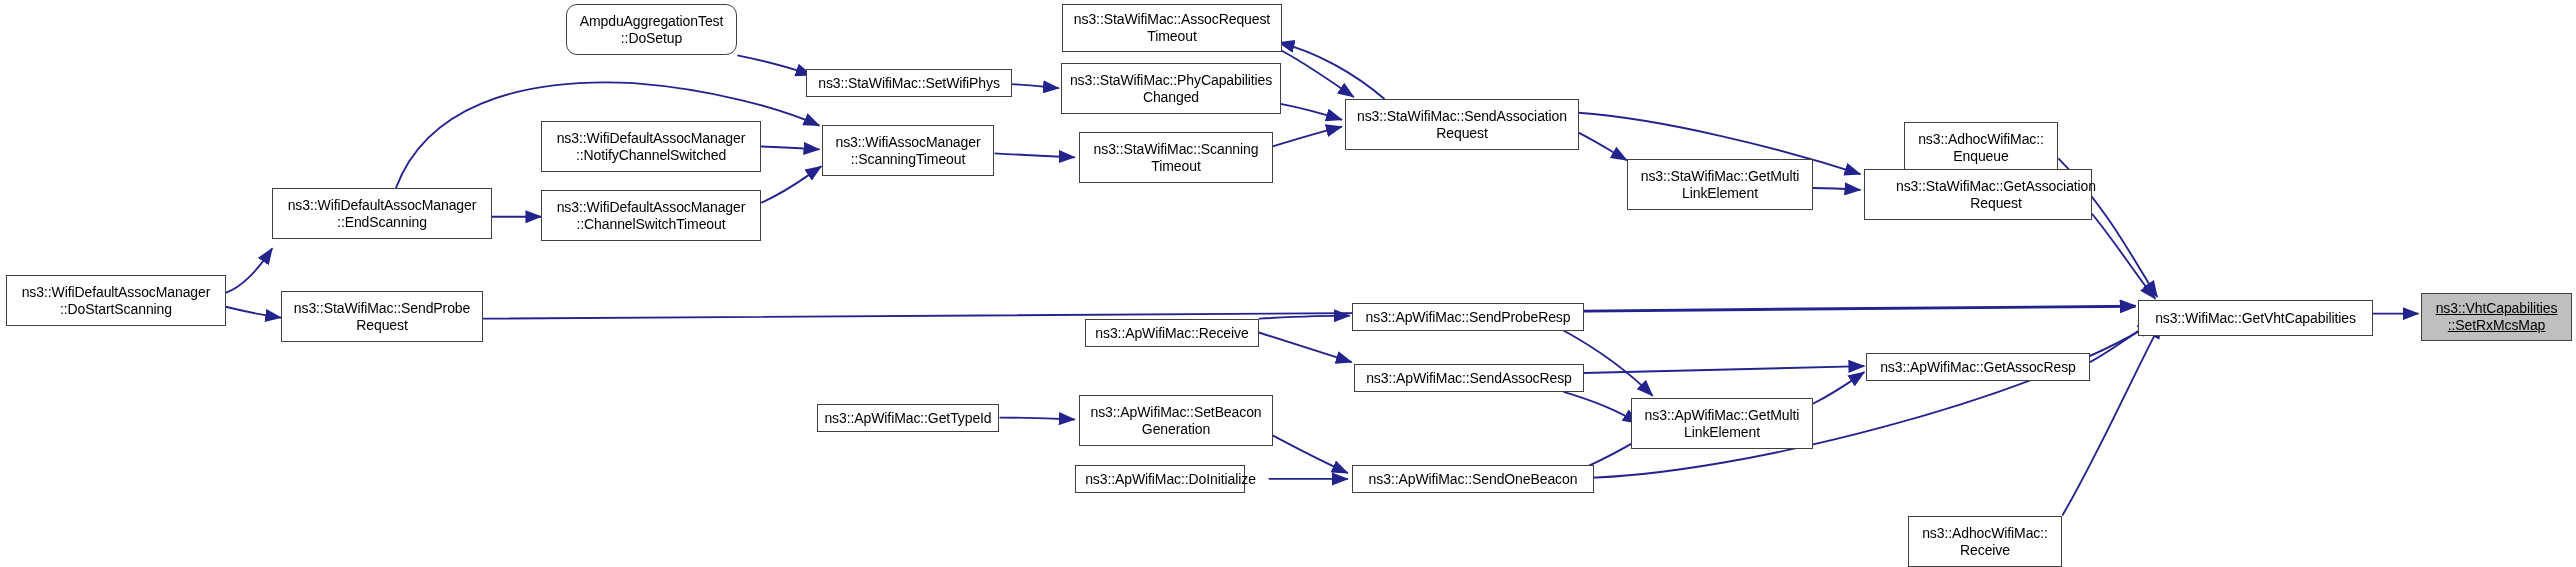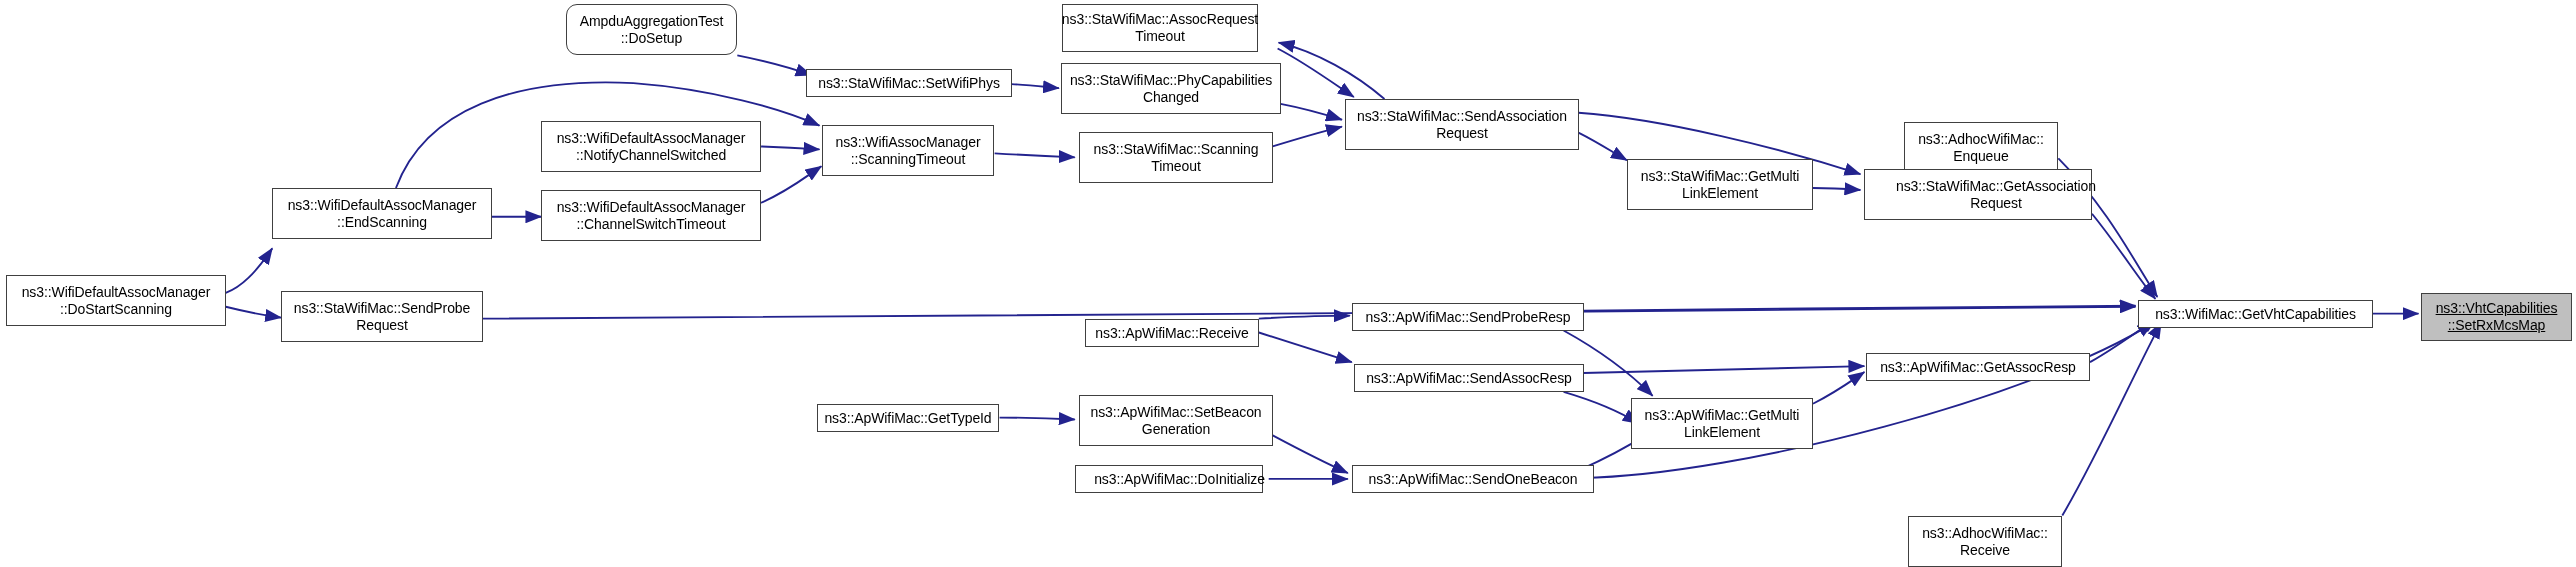--- a/index.html
+++ b/index.html
@@ -106,41 +106,41 @@
 ::ChannelSwitchTimeout</div>
       <div class="node" style="left: 566px; top: 4px; width: 171px; height: 51px; border-radius: 11px;">AmpduAggregationTest
 ::DoSetup</div>
       <div class="node" style="left: 806px; top: 69px; width: 206px; height: 28px;">ns3::StaWifiMac::SetWifiPhys</div>
       <div class="node" style="left: 822px; top: 125px; width: 172px; height: 51px;">ns3::WifiAssocManager
 ::ScanningTimeout</div>
       <div class="node" style="left: 1079px; top: 132px; width: 194px; height: 51px;">ns3::StaWifiMac::Scanning
 Timeout</div>
       <div class="node" style="left: 1061px; top: 63px; width: 220px; height: 51px;">ns3::StaWifiMac::PhyCapabilities
 Changed</div>
-      <div class="node" style="left: 1062px; top: 4px; width: 196px; height: 48px;">ns3::StaWifiMac::AssocRequest
+      <div class="node" style="left: 1062px; top: 4px; width: 220px; height: 48px;">ns3::StaWifiMac::AssocRequest
 Timeout</div>
       <div class="node" style="left: 1345px; top: 99px; width: 234px; height: 51px;">ns3::StaWifiMac::SendAssociation
 Request</div>
       <div class="node" style="left: 1627px; top: 159px; width: 186px; height: 51px;">ns3::StaWifiMac::GetMulti
 LinkElement</div>
       <div class="node" style="left: 1904px; top: 122px; width: 154px; height: 51px;">ns3::AdhocWifiMac::
 Enqueue</div>
       <div class="node" style="left: 1864px; top: 169px; width: 228px; height: 51px; padding-left: 39px;">ns3::StaWifiMac::GetAssociation
 Request</div>
       <div class="node" style="left: 1085px; top: 319px; width: 174px; height: 28px;">ns3::ApWifiMac::Receive</div>
       <div class="node" style="left: 1352px; top: 303px; width: 232px; height: 28px;">ns3::ApWifiMac::SendProbeResp</div>
       <div class="node" style="left: 1354px; top: 364px; width: 230px; height: 28px;">ns3::ApWifiMac::SendAssocResp</div>
       <div class="node" style="left: 817px; top: 404px; width: 182px; height: 28px;">ns3::ApWifiMac::GetTypeId</div>
       <div class="node" style="left: 1079px; top: 395px; width: 194px; height: 51px;">ns3::ApWifiMac::SetBeacon
 Generation</div>
-      <div class="node" style="left: 1075px; top: 465px; width: 188px; height: 28px; padding-left: 24px;">ns3::ApWifiMac::DoInitialize</div>
+      <div class="node" style="left: 1075px; top: 465px; width: 170px; height: 28px; padding-left: 24px;">ns3::ApWifiMac::DoInitialize</div>
       <div class="node" style="left: 1352px; top: 465px; width: 242px; height: 28px;">ns3::ApWifiMac::SendOneBeacon</div>
       <div class="node" style="left: 1631px; top: 398px; width: 182px; height: 51px;">ns3::ApWifiMac::GetMulti
 LinkElement</div>
       <div class="node" style="left: 1866px; top: 353px; width: 224px; height: 28px;">ns3::ApWifiMac::GetAssocResp</div>
       <div class="node" style="left: 1908px; top: 516px; width: 154px; height: 51px;">ns3::AdhocWifiMac::
 Receive</div>
-      <div class="node" style="left: 2138px; top: 300px; width: 235px; height: 28px;">ns3::WifiMac::GetVhtCapabilities</div>
+      <div class="node" style="left: 2138px; top: 300px; width: 235px; height: 36px;">ns3::WifiMac::GetVhtCapabilities</div>
       <div class="node highlight" style="left: 2421px; top: 293px; width: 151px; height: 48px; text-decoration: underline;">ns3::VhtCapabilities
 ::SetRxMcsMap</div>
     </div>
 </div>
 
 
 </body></html>

